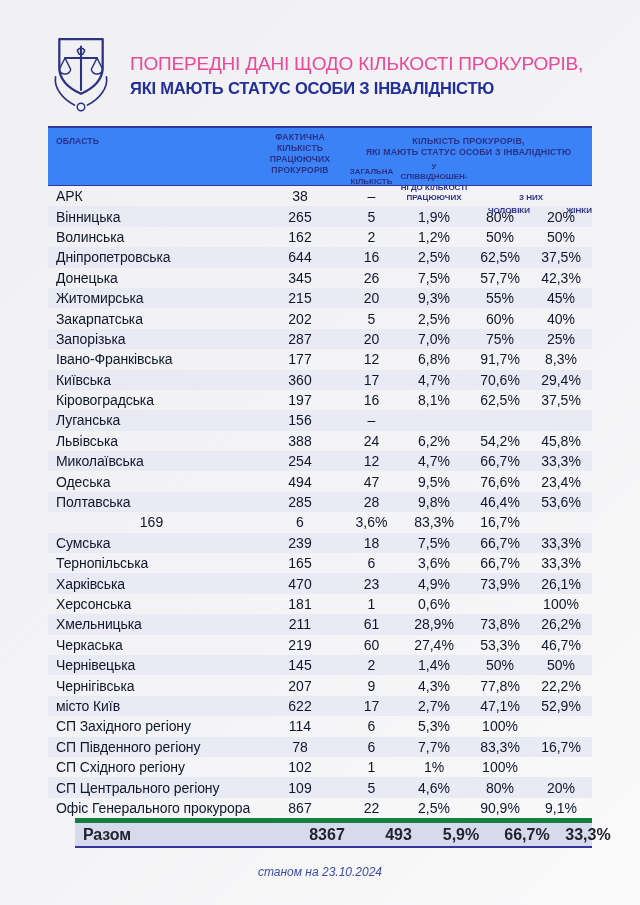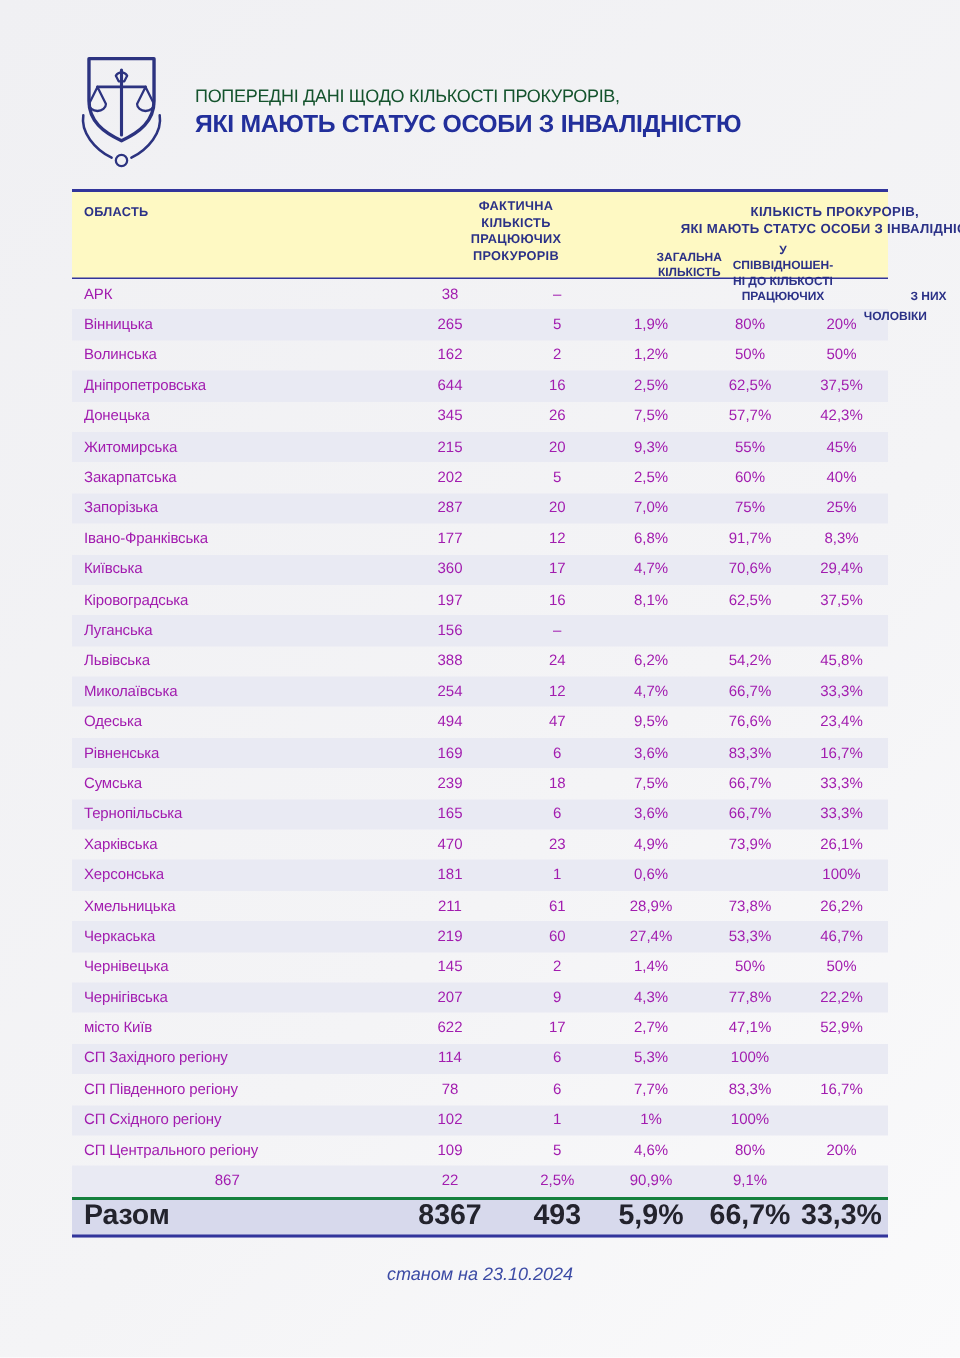--- a/index.html
+++ b/index.html
@@ -16,38 +16,38 @@
     padding:32px 48px 0 48px;
   }
   
   .doc-header{
     display:flex;align-items:center;gap:16px;
     min-height:84px;margin-bottom:10px;
   }
   .logo-box{width:66px;height:82px;flex:0 0 66px;}
   .titles{flex:1;padding-top:2px;}
   .title-line1{
-    font-size:12px;font-weight:400;color:#14532d;
+    font-size:19px;font-weight:400;color:#ec4899;
     letter-spacing:-0.2px;line-height:1.35;
   }
   .title-line2{
     font-size:16.5px;font-weight:700;color:#222f9b;
     letter-spacing:-0.2px;line-height:1.35;
   }
   
   .stat-table{width:544px;}
   .thead{
-    background:#fef9c3;
+    background:#3b82f6;
     border-top:2.5px solid #32359b;
     border-bottom:1.5px solid #32359b;
     box-sizing:border-box;
     height:60px;
     display:grid;
     grid-template-columns:207px 90px 247px;
-    font-weight:700;color:#2b3187;gap:44px;
+    font-weight:700;color:#2b3187;
   }
   .th{white-space:pre-line;}
   .th-oblast{
     font-size:8.5px;padding:8px 0 0 8px;letter-spacing:0.2px;
   }
   .th-actual{
     font-size:8.5px;text-align:center;padding-top:4px;line-height:1.3;
     letter-spacing:0.2px;
   }
   .th-group{display:flex;flex-direction:column;}
@@ -64,35 +64,35 @@
   .th-ofthem{display:flex;flex-direction:column;font-size:8px;}
   .ofthem-label{text-align:center;padding-top:5px;margin-top:26px;}
   .mw{display:grid;grid-template-columns:60px 62px;padding-top:4px;}
   .th-men,.th-women{text-align:right;font-size:8px;}
   
   .tbody{}
   .trow{
     display:grid;
     grid-template-columns:207px 90px 53px 72px 60px 62px;
     height:20.4px;align-items:center;
-    font-size:10px;color:#a21caf;
+    font-size:14px;color:#0f172a;
   }
   .trow:nth-child(even){background:#e9eaf3;}
   .cell-name{padding-left:8px;text-align:left;letter-spacing:-0.1px;}
   .cell-num{text-align:center;}
   
   .total-row{
     display:grid;
     grid-template-columns:207px 90px 53px 72px 60px 62px;
     height:23px;align-items:center;
     background:#d7d9ec;
-    border-top:2px solid #15803d;
+    border-top:5px solid #15803d;
     border-bottom:2.5px solid #32359b;
     box-sizing:content-box;
-    font-size:19px;font-weight:700;color:#23232d;
+    font-size:16px;font-weight:700;color:#23232d;margin-left:27px;
   }
   
   .doc-footer{
     width:544px;text-align:center;
     margin-top:17px;
     font-size:12px;font-style:italic;color:#3c4ba5;
   }
 </style>
 </head>
 <body>
@@ -267,21 +267,28 @@
       </div>
         <div class="trow">
         <div class="cell-name">Одеська</div>
         <div class="cell-num">494</div>
         <div class="cell-num">47</div>
         <div class="cell-num">9,5%</div>
         <div class="cell-num">76,6%</div>
         <div class="cell-num">23,4%</div>
       </div>
         <div class="trow">
-        <div class="cell-name">Рівненська</div>
+        <div class="cell-name">Полтавська</div>
+        <div class="cell-num">285</div>
+        <div class="cell-num">28</div>
+        <div class="cell-num">9,8%</div>
+        <div class="cell-num">46,4%</div>
+        <div class="cell-num">53,6%</div>
+      </div>
+        <div class="trow">
         <div class="cell-num">169</div>
         <div class="cell-num">6</div>
         <div class="cell-num">3,6%</div>
         <div class="cell-num">83,3%</div>
         <div class="cell-num">16,7%</div>
       </div>
         <div class="trow">
         <div class="cell-name">Сумська</div>
         <div class="cell-num">239</div>
         <div class="cell-num">18</div>
@@ -379,20 +386,21 @@
       </div>
         <div class="trow">
         <div class="cell-name">СП Центрального регіону</div>
         <div class="cell-num">109</div>
         <div class="cell-num">5</div>
         <div class="cell-num">4,6%</div>
         <div class="cell-num">80%</div>
         <div class="cell-num">20%</div>
       </div>
         <div class="trow">
+        <div class="cell-name">Офіс Генерального прокурора</div>
         <div class="cell-num">867</div>
         <div class="cell-num">22</div>
         <div class="cell-num">2,5%</div>
         <div class="cell-num">90,9%</div>
         <div class="cell-num">9,1%</div>
       </div>
       </div>
 
     <div class="total-row">
       <div class="cell-name">Разом</div>

